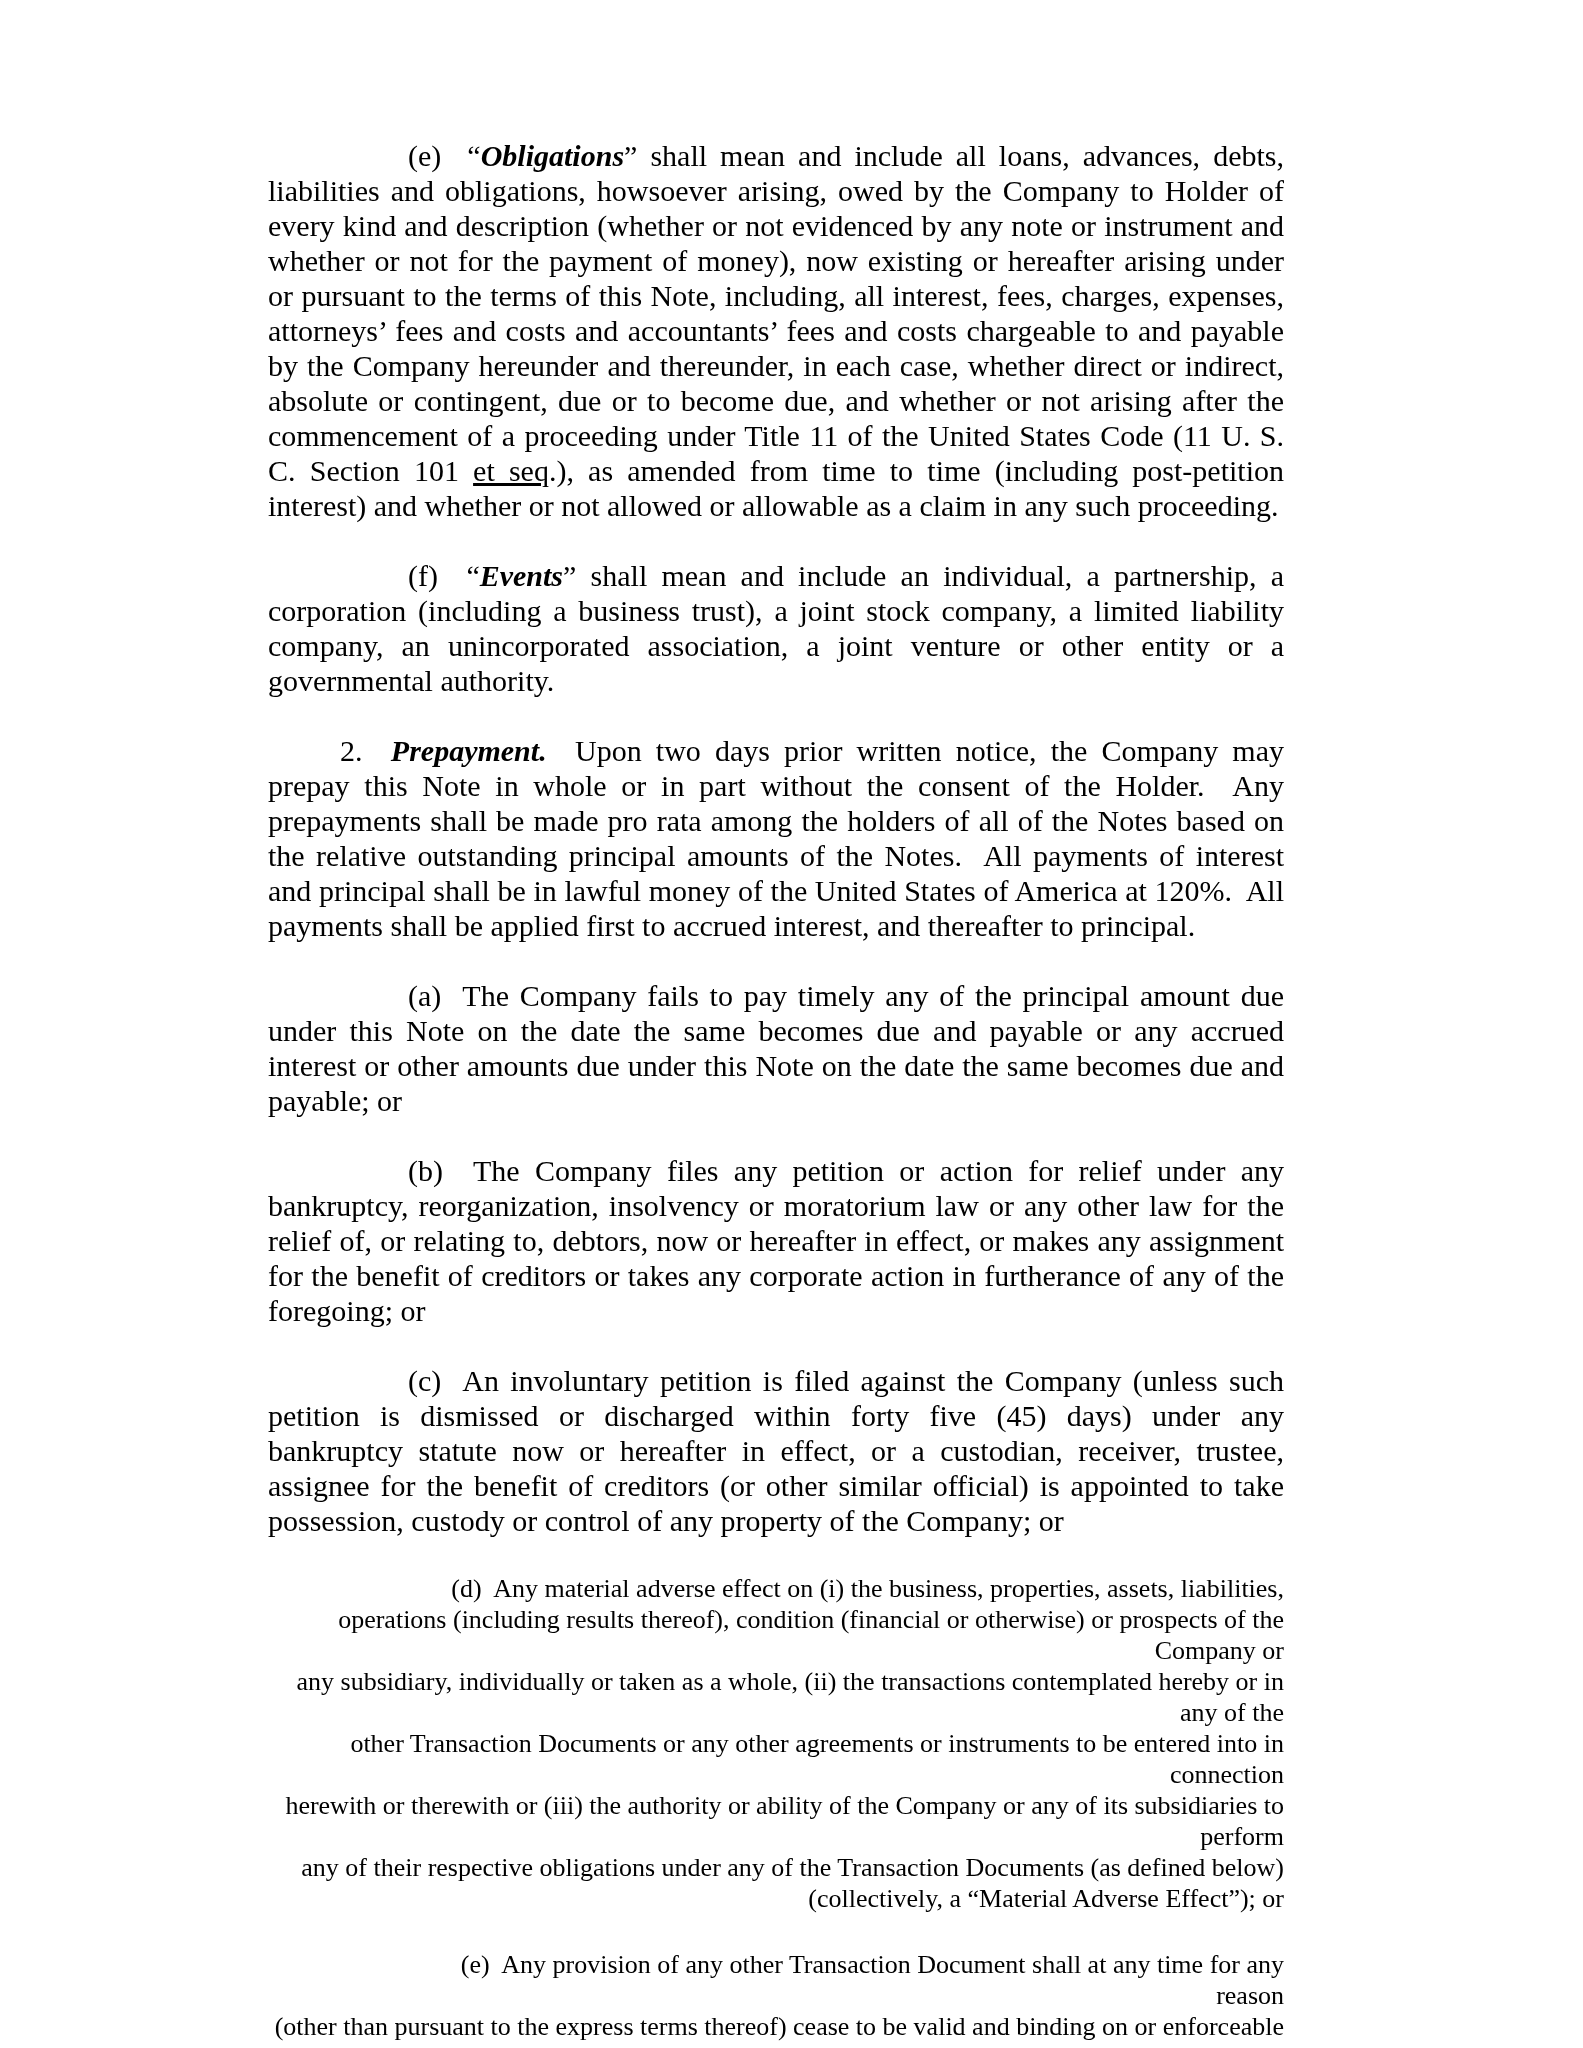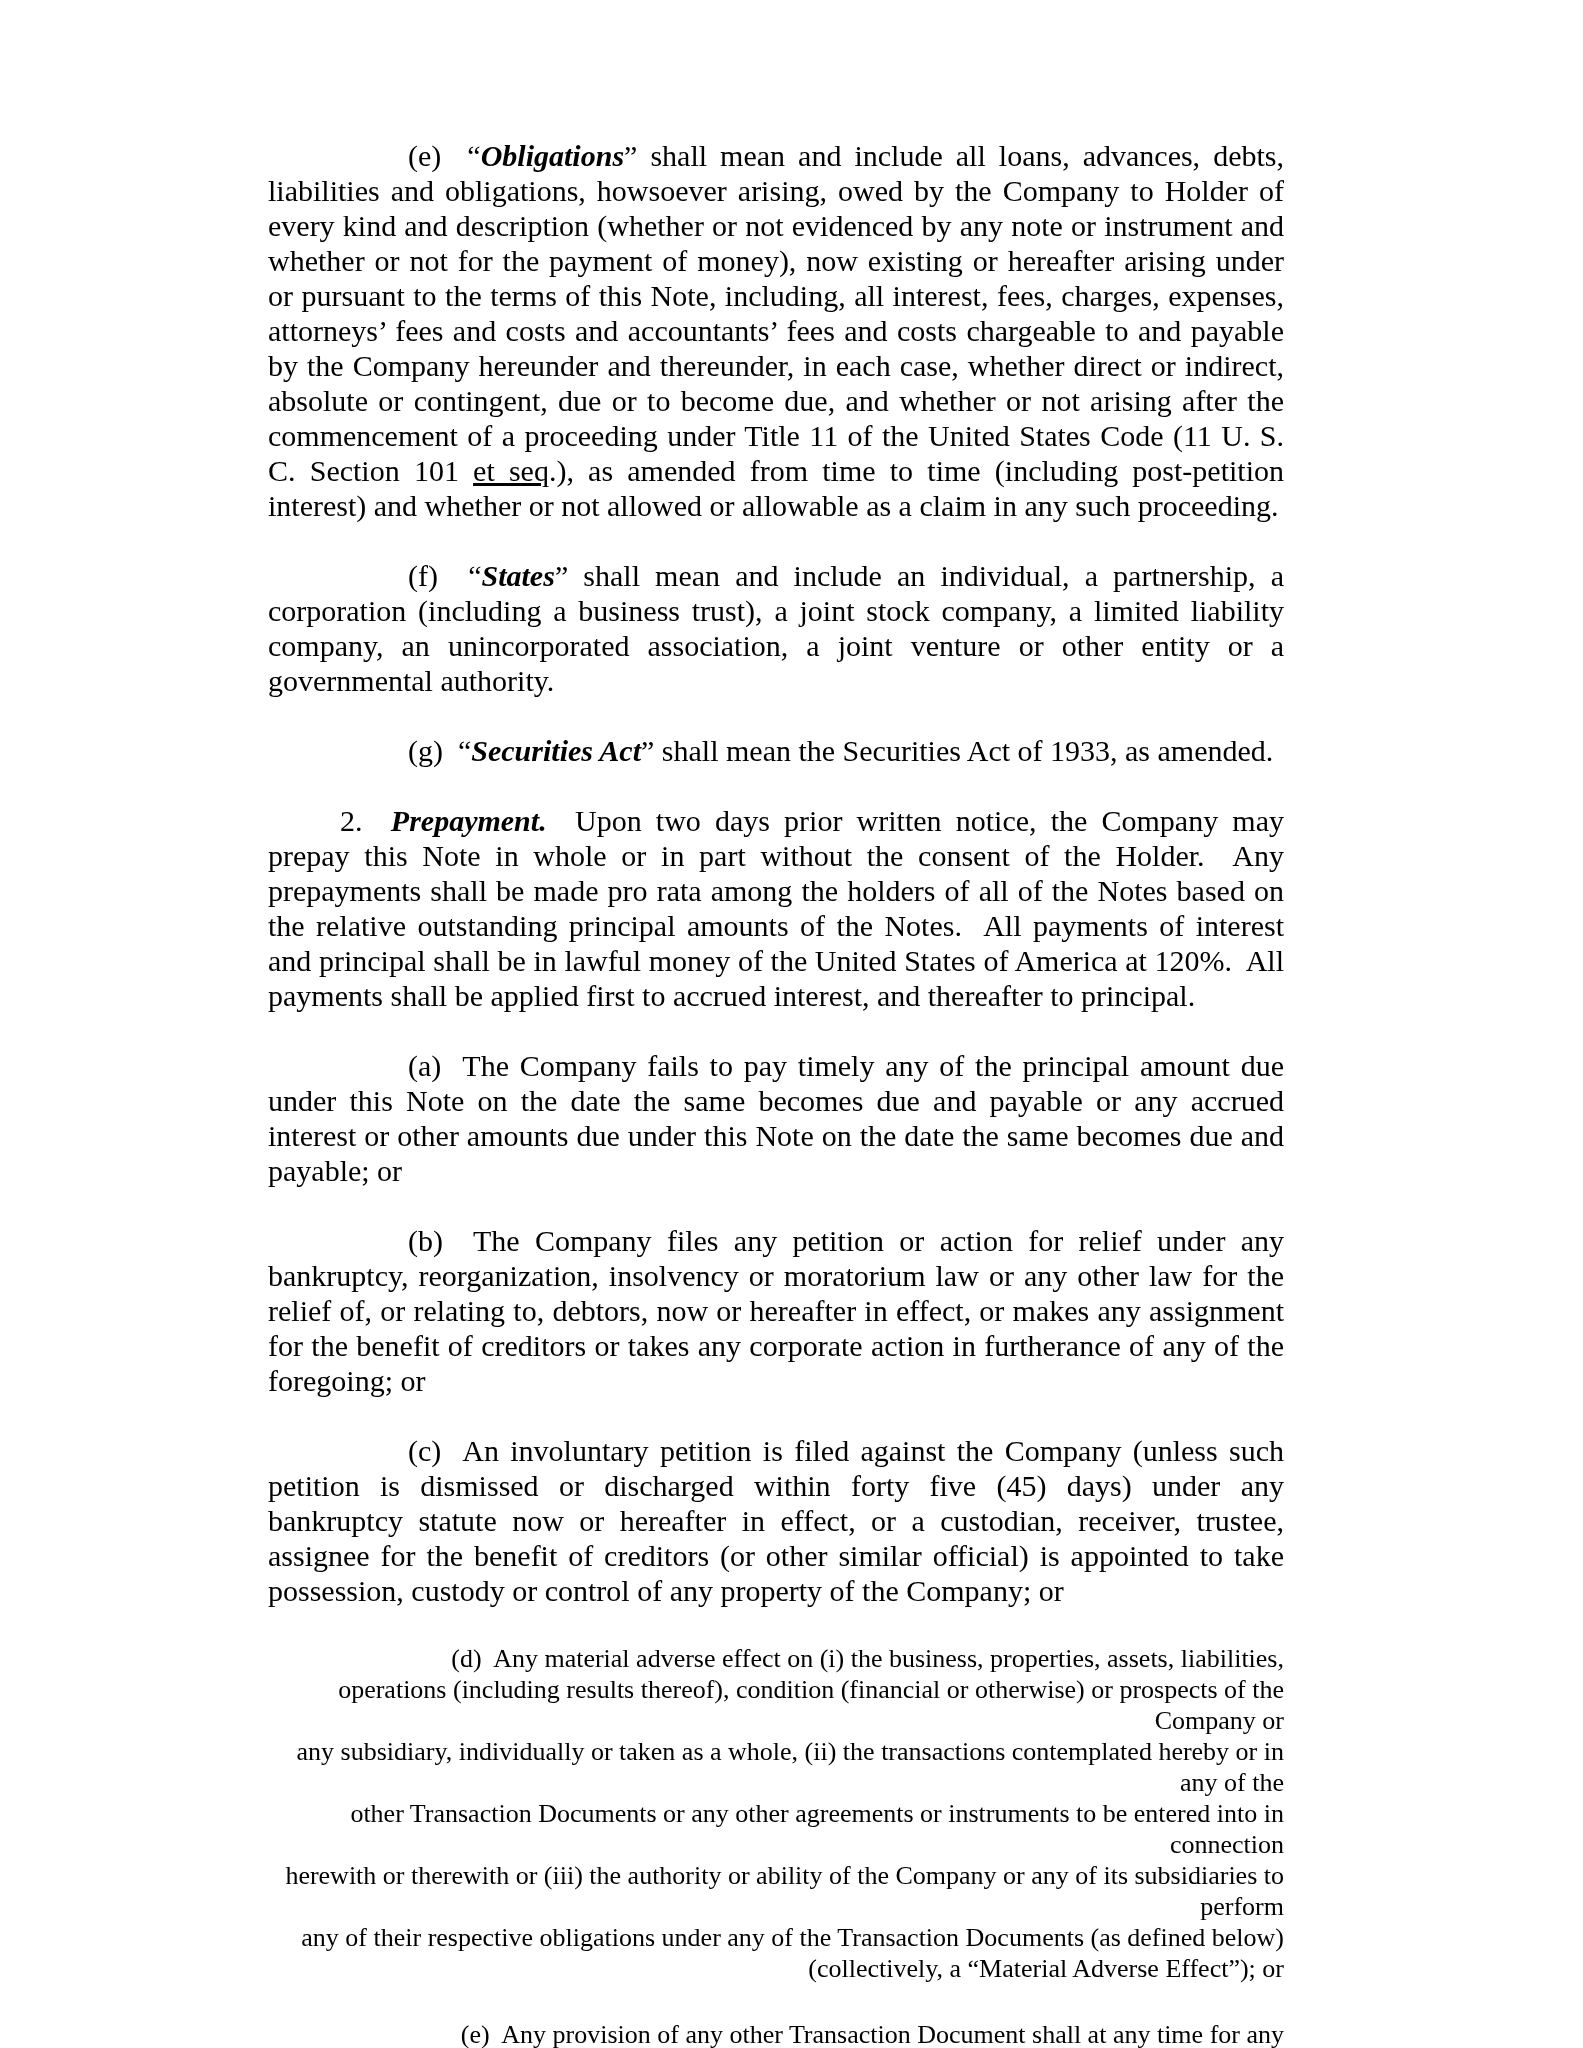--- a/index.html
+++ b/index.html
@@ -37,22 +37,21 @@
     text-align: center;
   }
   .page-number { font-size: 30px; }
 </style>
 </head>
 <body>
 
 <div class="page">
   <main class="doc-body">
       <p class="para indent-letter"><span>(e)&nbsp; “</span><span class="bi">Obligations</span><span>” shall mean and include all loans, advances, debts, liabilities and obligations, howsoever arising, owed by the Company to Holder of every kind and description (whether or not evidenced by any note or instrument and whether or not for the payment of money), now existing or hereafter arising under or pursuant to the terms of this Note, including, all interest, fees, charges, expenses, attorneys’ fees and costs and accountants’ fees and costs chargeable to and payable by the Company hereunder and thereunder, in each case, whether direct or indirect, absolute or contingent, due or to become due, and whether or not arising after the commencement of a proceeding under Title 11 of the United States Code (11 U. S. C. Section 101 </span><span class="u">et seq</span><span>.), as amended from time to time (including post-petition interest) and whether or not allowed or allowable as a claim in any such proceeding.</span></p>
-      <p class="para indent-letter"><span>(f)&nbsp; “</span><span class="bi">States</span><span>” shall mean and include an individual, a partnership, a corporation (including a business trust), a joint stock company, a limited liability company, an unincorporated association, a joint venture or other entity or a governmental authority.</span></p>
-      <p class="para indent-letter"><span>(g)&nbsp; “</span><span class="bi">Securities Act</span><span>” shall mean the Securities Act of 1933, as amended.</span></p>
+      <p class="para indent-letter"><span>(f)&nbsp; “</span><span class="bi">Events</span><span>” shall mean and include an individual, a partnership, a corporation (including a business trust), a joint stock company, a limited liability company, an unincorporated association, a joint venture or other entity or a governmental authority.</span></p>
       <p class="para indent-number"><span>2.&nbsp; </span><span class="bi">Prepayment.</span><span>&nbsp; Upon two days prior written notice, the Company may prepay this Note in whole or in part without the consent of the Holder.&nbsp; Any prepayments shall be made pro rata among the holders of all of the Notes based on the relative outstanding principal amounts of the Notes.&nbsp; All payments of interest and principal shall be in lawful money of the United States of America at 120%.&nbsp; All payments shall be applied first to accrued interest, and thereafter to principal.</span></p>
       <p class="para indent-letter"><span>(a)&nbsp; The Company fails to pay timely any of the principal amount due under this Note on the date the same becomes due and payable or any accrued interest or other amounts due under this Note on the date the same becomes due and payable; or</span></p>
       <p class="para indent-letter"><span>(b)&nbsp; The Company files any petition or action for relief under any bankruptcy, reorganization, insolvency or moratorium law or any other law for the relief of, or relating to, debtors, now or hereafter in effect, or makes any assignment for the benefit of creditors or takes any corporate action in furtherance of any of the foregoing; or</span></p>
       <p class="para indent-letter"><span>(c)&nbsp; An involuntary petition is filed against the Company (unless such petition is dismissed or discharged within forty five (45) days) under any bankruptcy statute now or hereafter in effect, or a custodian, receiver, trustee, assignee for the benefit of creditors (or other similar official) is appointed to take possession, custody or control of any property of the Company; or</span></p>
       <p class="para indent-letter hard"><span>(d)  Any material adverse effect on (i) the business, properties, assets, liabilities,
 operations (including results thereof), condition (financial or otherwise) or prospects of the Company or
 any subsidiary, individually or taken as a whole, (ii) the transactions contemplated hereby or in any of the
 other Transaction Documents or any other agreements or instruments to be entered into in connection
 herewith or therewith or (iii) the authority or ability of the Company or any of its subsidiaries to perform
 any of their respective obligations under any of the Transaction Documents (as defined below)

